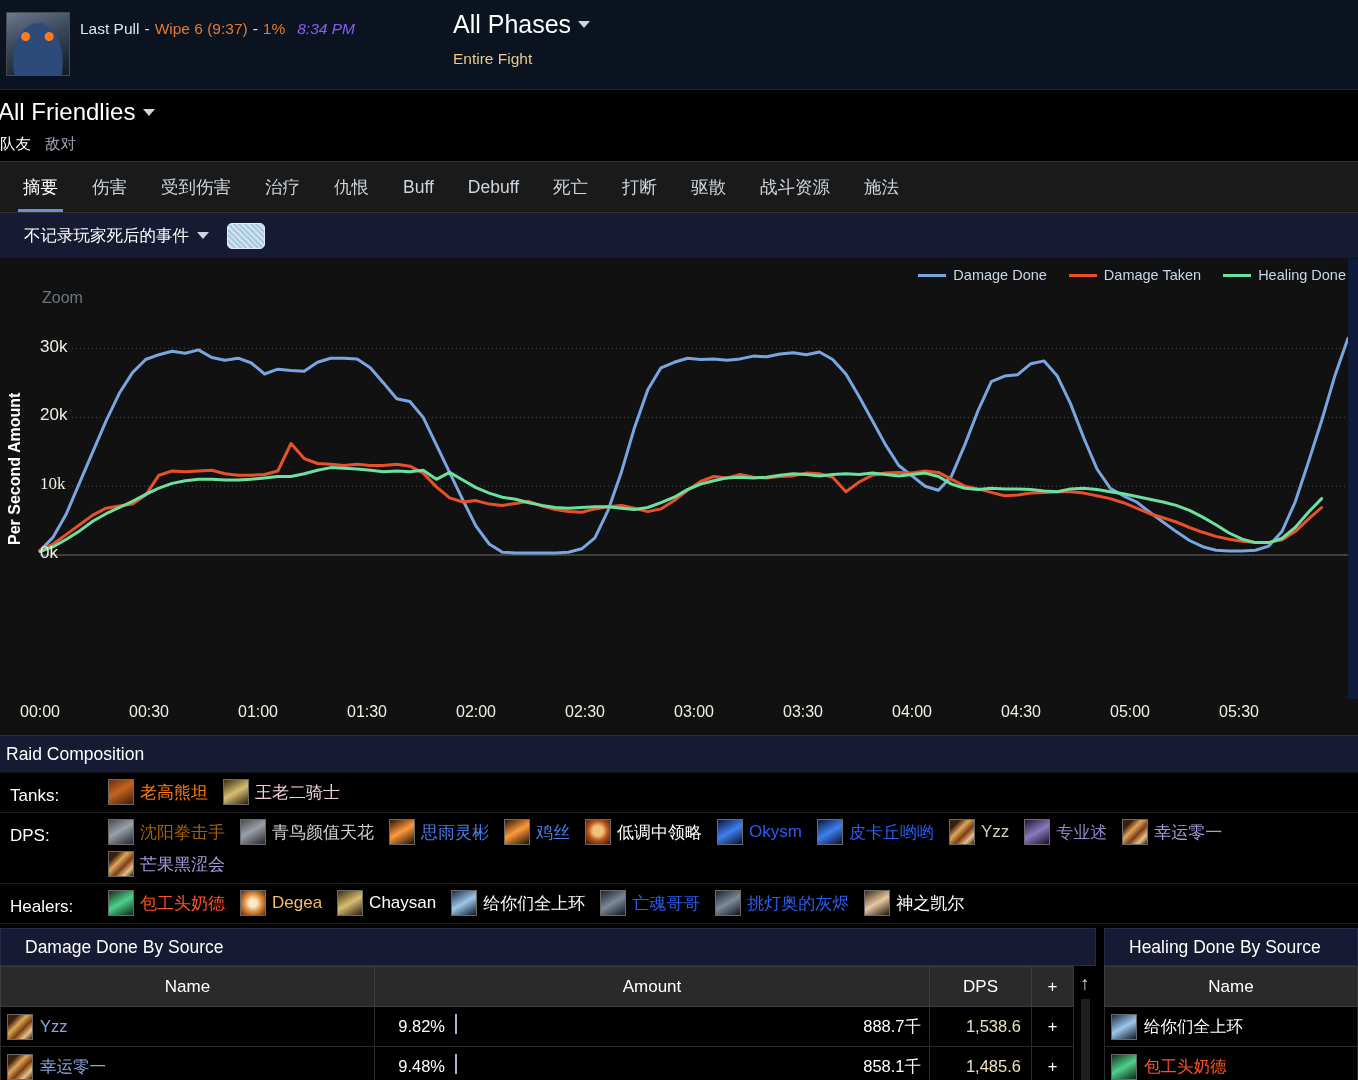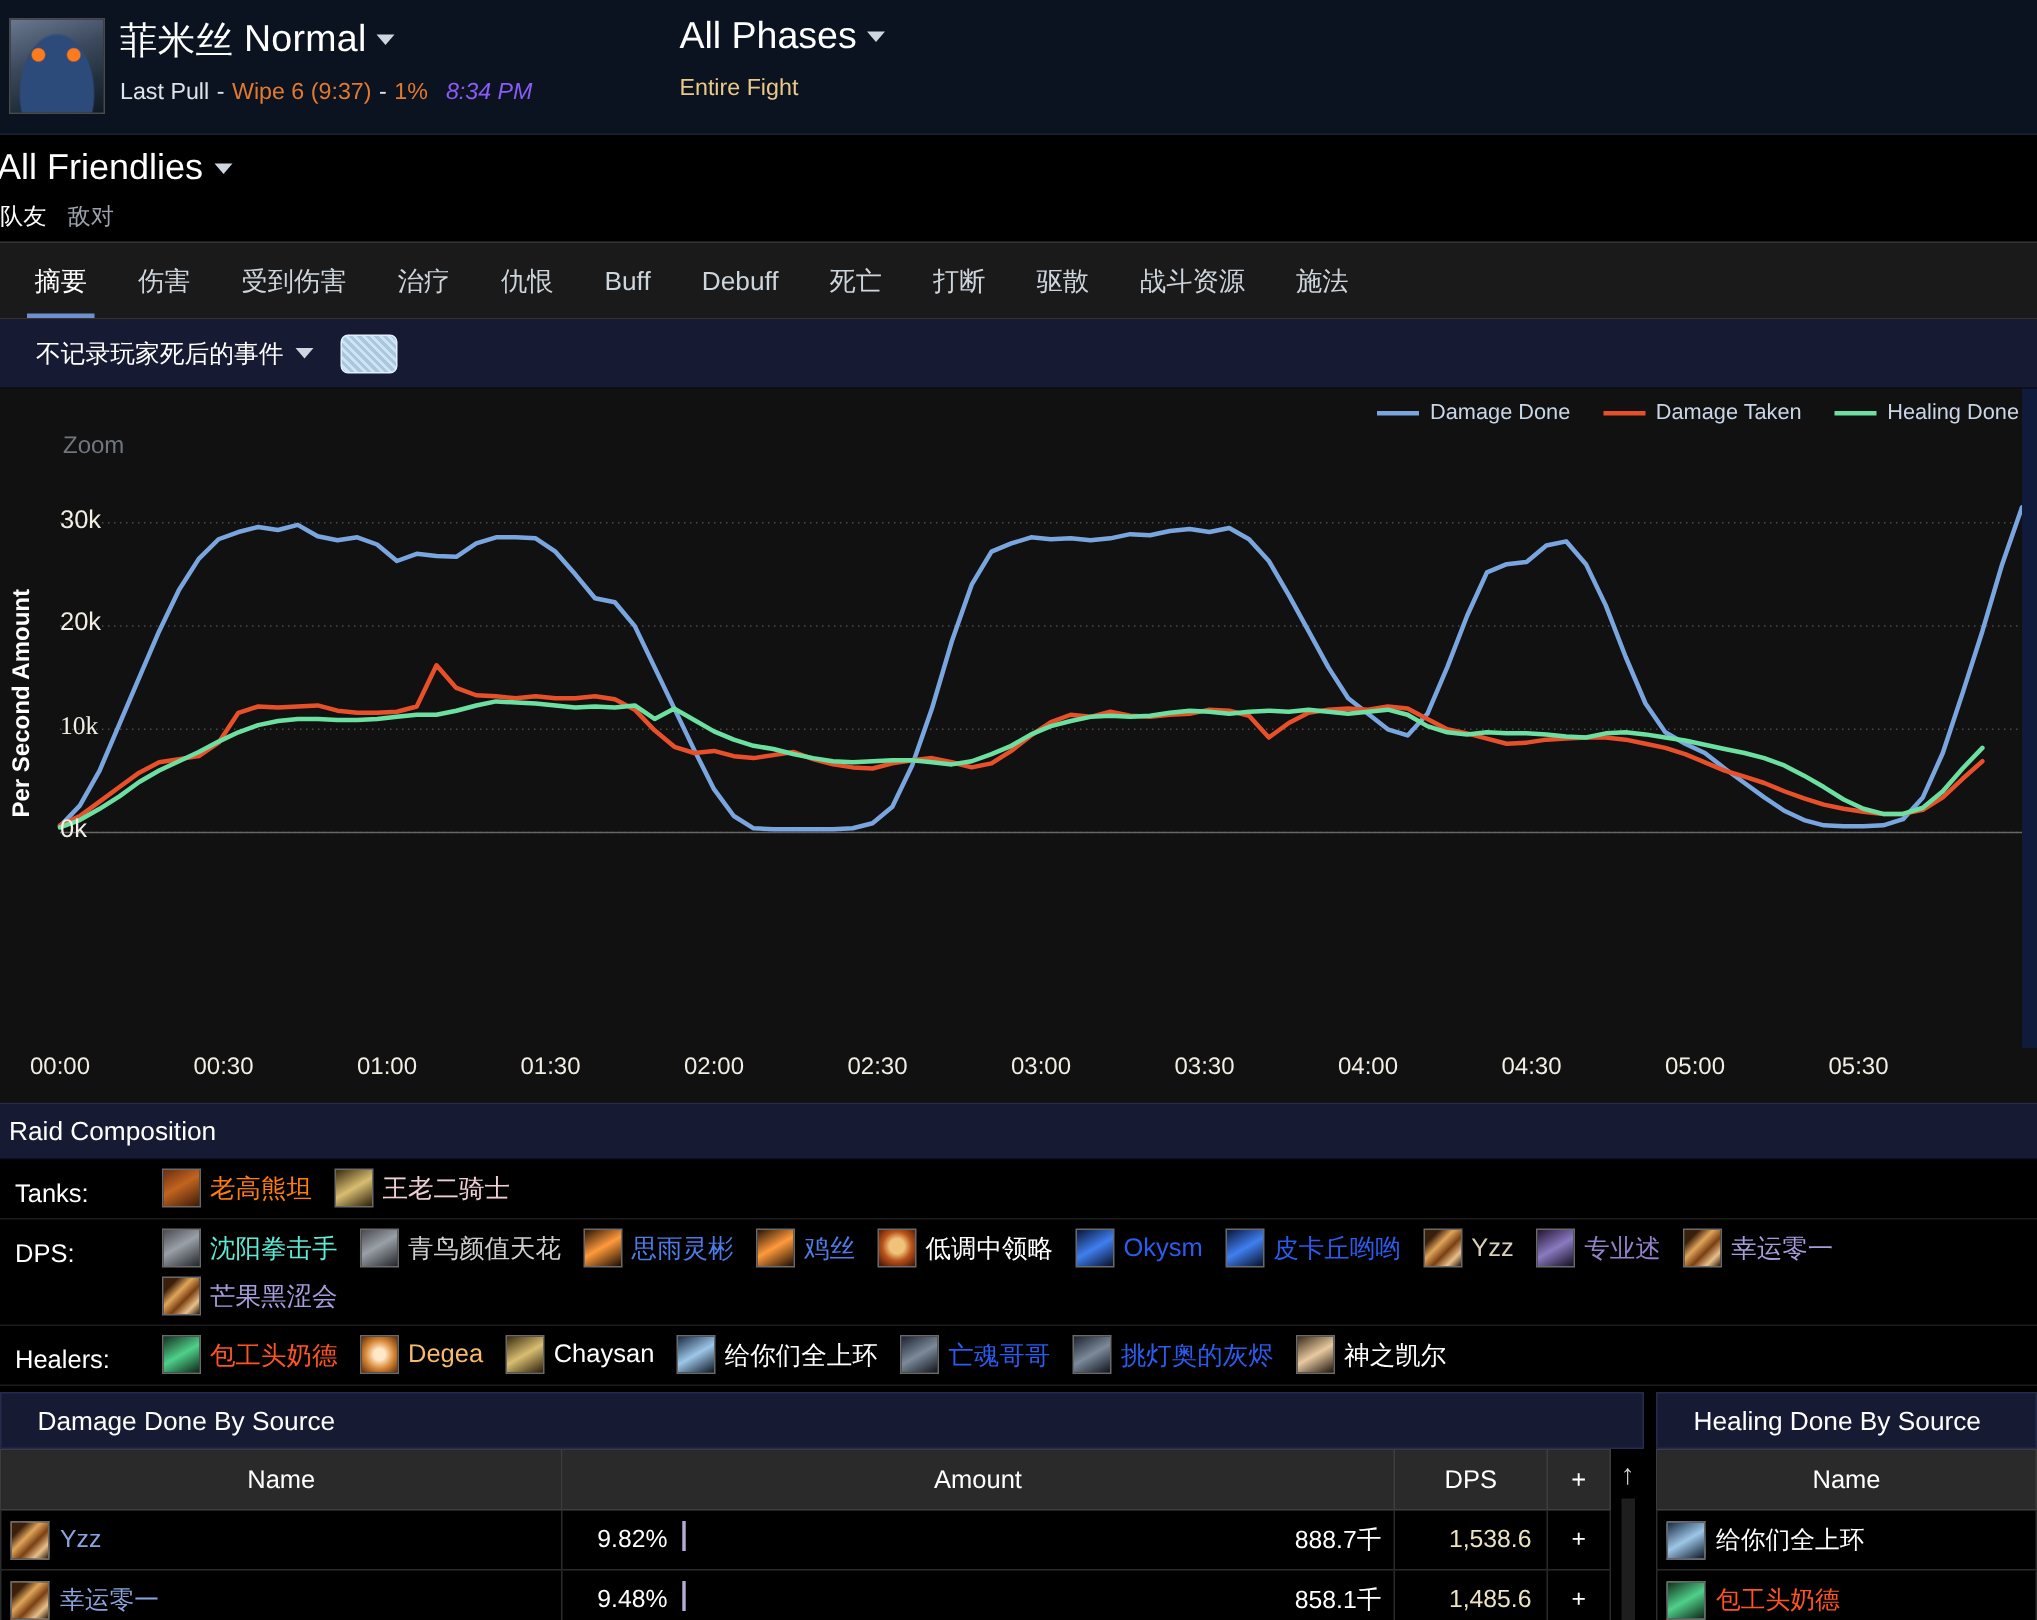--- a/index.html
+++ b/index.html
@@ -261,25 +261,20 @@
   .scroll-arrow { color: #cfcfcf; font-size: 19px; line-height: 1; }
   .scroll-track { width: 9px; flex: 1 1 auto; margin-top: 6px; background: #1e1e1e; }
 </style>
 </head>
 <body>
 
 <div class="topbar">
   <div class="boss-icon"></div>
 
   <div class="hdr-main">
-    <div class="hdr-title">
-      <span class="cn">菲米丝</span>
-      <span>Normal</span>
-      <span class="caret"></span>
-    </div>
     <div class="hdr-sub">
       <span>Last Pull</span>
       <span>-</span>
       <span class="wipe">Wipe 6 (9:37)</span>
       <span>-</span>
       <span class="pct">1%</span>
       <span class="time">8:34 PM</span>
     </div>
   </div>
 
@@ -415,21 +410,21 @@
           <span class="cls-icon" style="background: linear-gradient(150deg, rgb(58, 44, 14), rgb(216, 189, 114) 50%, rgb(42, 31, 8));"></span>
           <span style="color: rgb(240, 207, 214);">王老二骑士</span>
         </div>
       </div>
     </div>
     <div class="raid-row">
       <div class="raid-label">DPS:</div>
       <div class="raid-members">
         <div class="member">
           <span class="cls-icon" style="background: linear-gradient(150deg, rgb(74, 74, 80), rgb(154, 160, 168) 45%, rgb(35, 38, 43));"></span>
-          <span style="color: #5eead4;">沈阳拳击手</span>
+          <span style="color: #a16207;">沈阳拳击手</span>
         </div>
         <div class="member">
           <span class="cls-icon" style="background: linear-gradient(150deg, rgb(74, 74, 80), rgb(154, 160, 168) 45%, rgb(35, 38, 43));"></span>
           <span style="color: rgb(207, 207, 207);">青鸟颜值天花</span>
         </div>
         <div class="member">
           <span class="cls-icon" style="background: linear-gradient(150deg, rgb(42, 20, 5), rgb(255, 154, 60) 48%, rgb(26, 12, 3));"></span>
           <span style="color: rgb(76, 124, 230);">思雨灵彬</span>
         </div>
         <div class="member">

